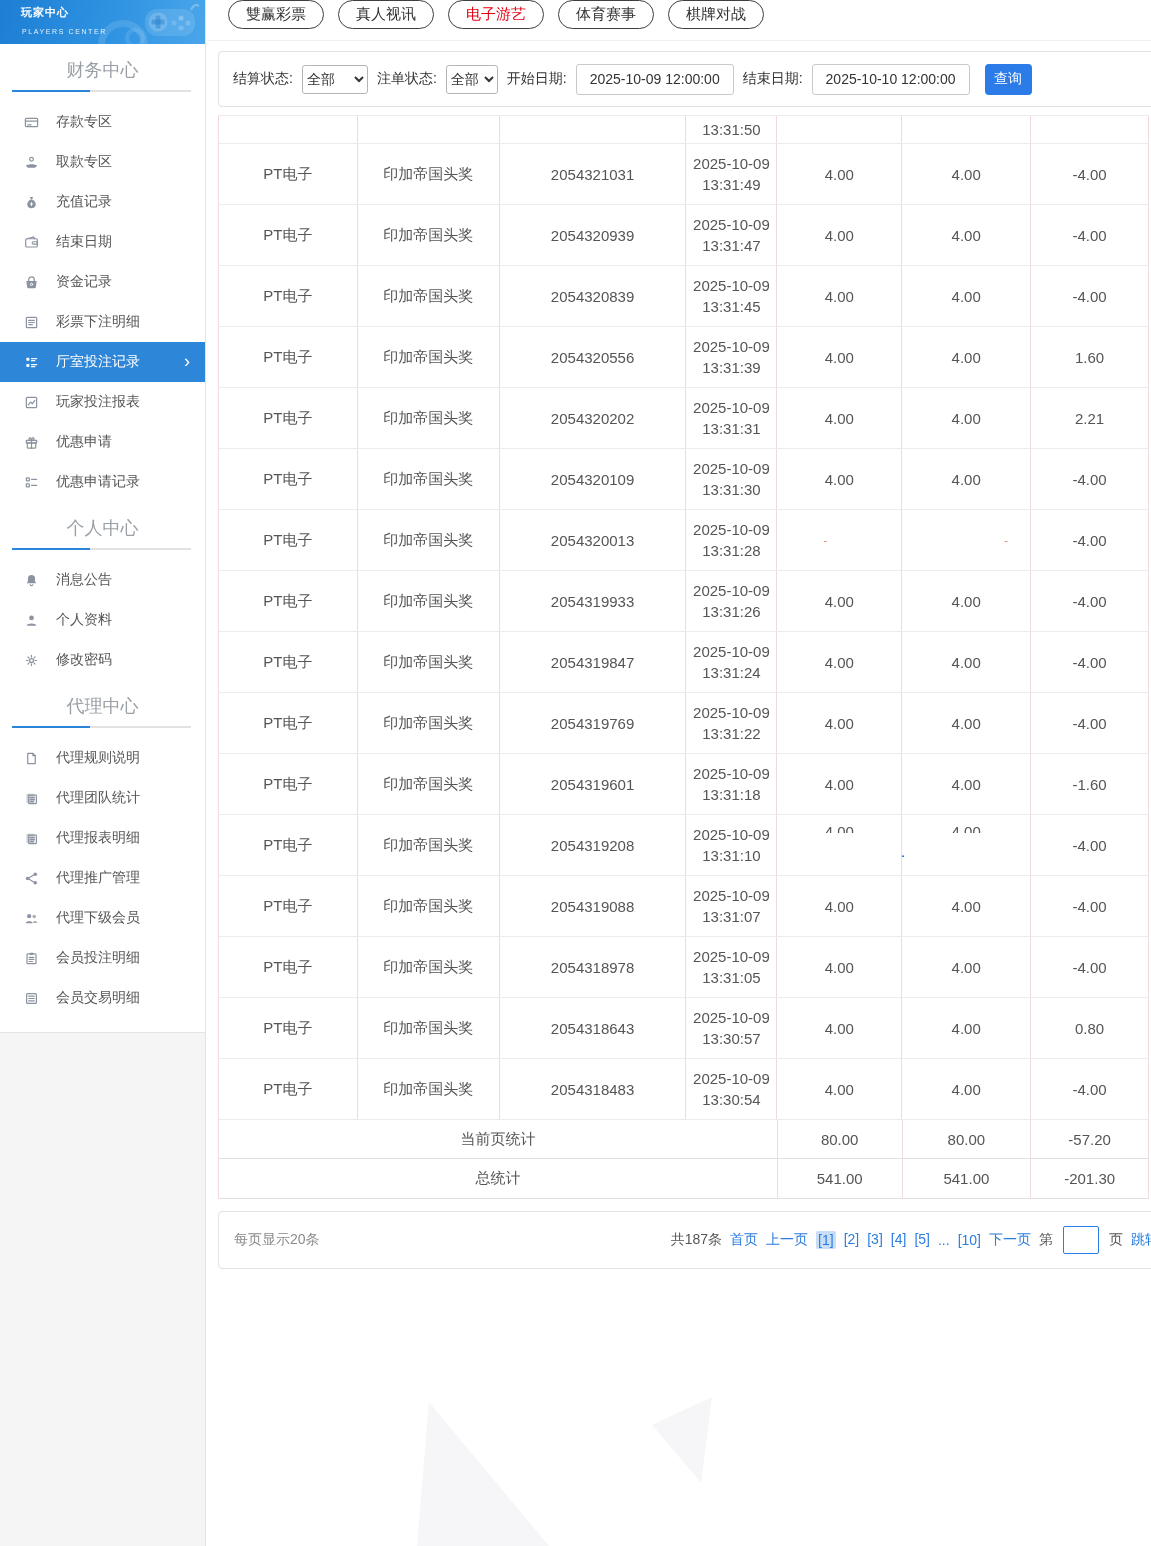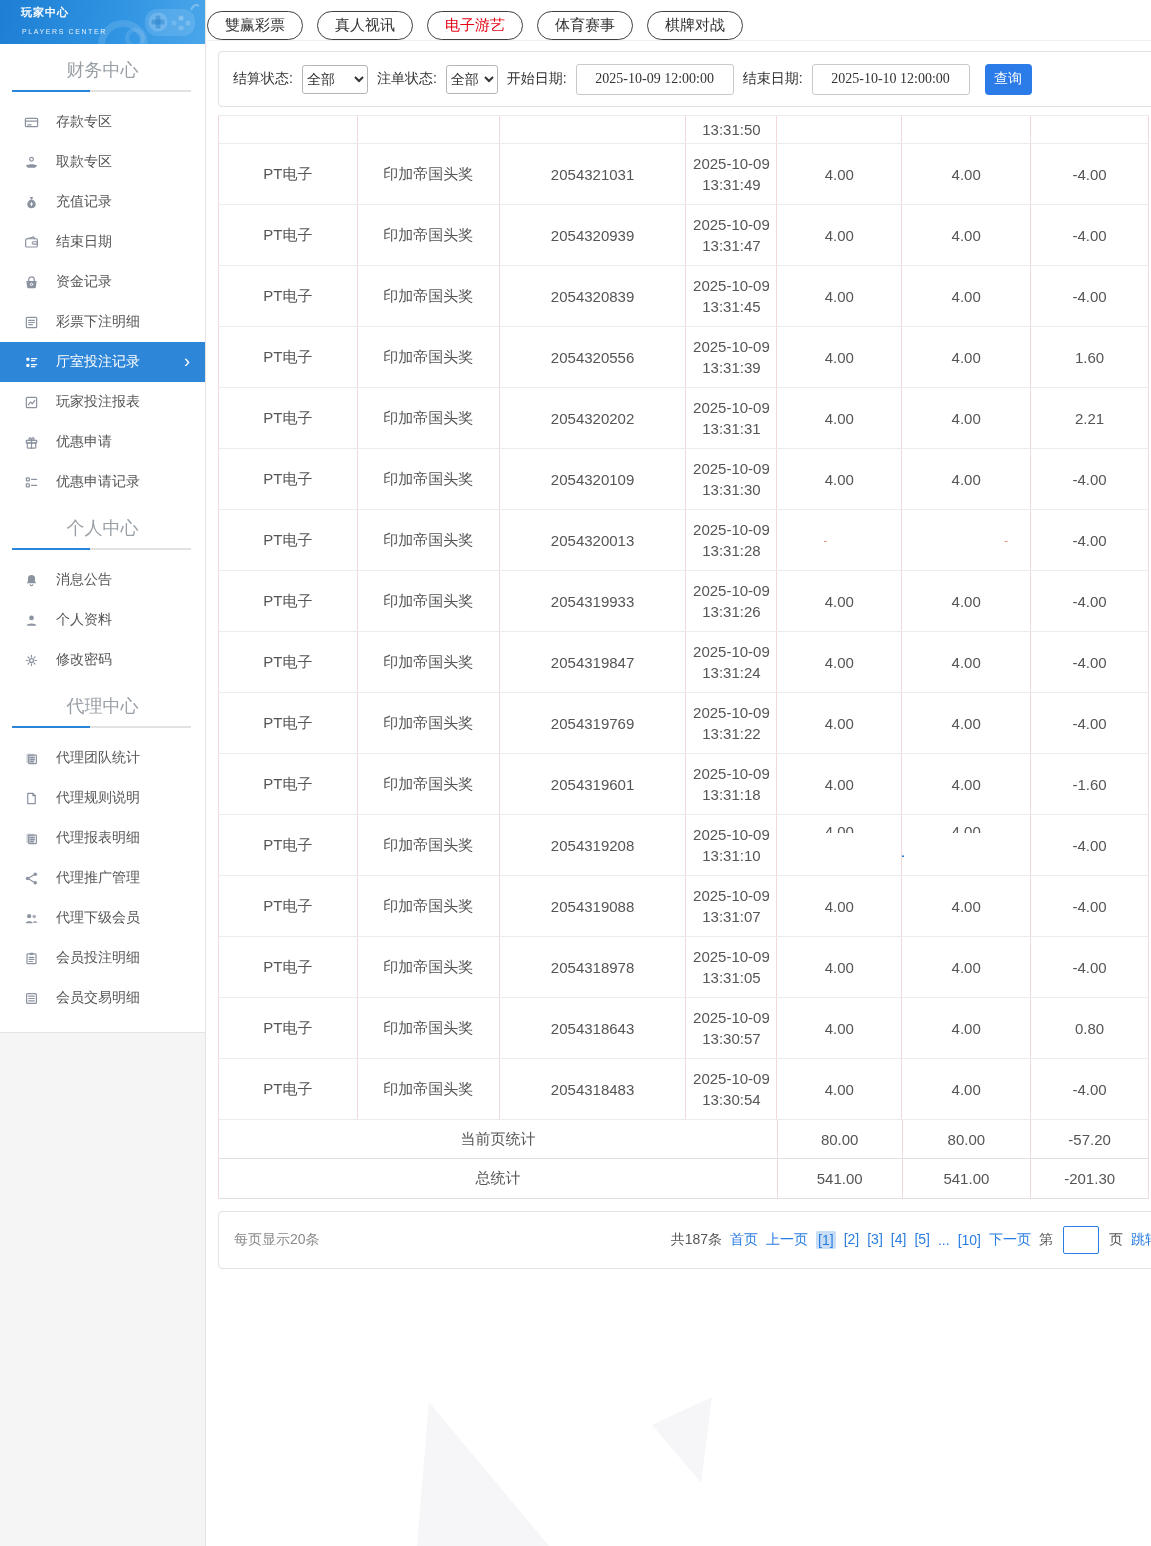--- a/index.html
+++ b/index.html
@@ -21,33 +21,33 @@
   .side-underline::before{content:"";position:absolute;left:0;top:0;width:78px;height:2px;background:#2a85d8;}
   .side-item{height:40px;display:flex;align-items:center;padding-left:23px;color:#555;font-size:14px;cursor:pointer;position:relative;box-sizing:border-box;}
   .side-icon{width:16px;height:16px;margin-right:17px;color:#8c93a0;display:inline-flex;align-items:center;justify-content:center;flex:0 0 16px;}
   .side-item.active{background:#2e86d9;color:#fff;}
   .side-item.active .side-icon{color:#fff;}
   .side-arrow{display:none;position:absolute;right:15px;top:50%;transform:translateY(-54%);color:#fff;font-size:18px;line-height:1;}
   .side-item.active .side-arrow{display:block;}
 
   
   .main{position:absolute;left:207px;top:0;right:0;bottom:0;background:#fff;}
-  .tabs{height:40px;display:flex;align-items:flex-end;gap:14px;border-bottom:1px solid #f0f0f0;}
+  .tabs{height:40px;display:flex;align-items:flex-start;padding-left:21px;gap:14px;border-bottom:1px solid #f0f0f0;}
   .tab{height:29px;padding:0 17px;border:1.5px solid #3f3f3f;border-radius:16px;display:inline-flex;align-items:center;
        font-size:15px;color:#333;background:#fff;cursor:pointer;white-space:nowrap;}
   .tab.active{color:#e60012;}
 
   .filter-bar{margin:10px 0 0 11px;width:952px;height:56px;border:1px solid #e2e2e2;border-radius:4px;background:#fff;
       display:flex;align-items:center;padding-left:14px;gap:9px;font-size:14px;color:#333;box-sizing:border-box;}
   .filter-bar label{white-space:nowrap;}
   .filter-bar select{height:29px;border:1px solid #b5b5b5;border-radius:3px;font-size:14px;color:#333;background:#fff;
       font-family:inherit;}
   .sel-settle{width:66px;}
   .sel-order{width:52px;}
-  .date-input{width:152px;height:27px;border:1px solid #c9c9c9;border-radius:3px;text-align:center;font-size:14px;color:#333;font-family:Liberation Serif, serif;}
+  .date-input{width:152px;height:27px;border:1px solid #c9c9c9;border-radius:3px;text-align:center;font-size:14px;color:#333;font-family:Liberation Sans, sans-serif;}
   .query-btn{width:47px;height:31px;background:#2b7ce9;color:#fff;border:none;border-radius:4px;font-size:14px;margin-left:6px;cursor:pointer;font-family:inherit;}
 
   
   .btable{margin:8px 0 0 11px;width:931px;border-left:1px solid #f2dada;border-top:1px solid #ececec;
       font-size:15px;color:#555;box-sizing:border-box;background:#fff;}
   .trow{display:flex;height:61px;border-bottom:1px solid #ececec;position:relative;box-sizing:border-box;}
   .trow.partial{height:28px;}
   .td{display:flex;align-items:center;justify-content:center;border-right:1px solid #f2dada;box-sizing:border-box;
       text-align:center;position:relative;overflow:hidden;}
   .c1{width:139px;} .c2{width:142px;} .c3{width:187px;} .c4{width:91px;flex-direction:column;line-height:21px;}
@@ -241,36 +241,36 @@
             </svg>
           </span>
     <span class="side-label">修改密码</span>
 
   </div>
         <div class="side-section-title">代理中心</div>
         <div class="side-underline"></div>
         <div class="side-item">
     <span class="side-icon">
             <svg width="15" height="15" viewBox="0 0 16 16" fill="none" stroke="currentColor" stroke-width="1.3" stroke-linecap="round" stroke-linejoin="round">
+              <path d="M4 2.5h5.5L12 5v8.5H4z"></path>
+              <path d="M9.5 2.5V5H12"></path>
+            </svg>
+          </span>
+    <span class="side-label">代理规则说明</span>
+
+  </div>
+        <div class="side-item">
+    <span class="side-icon">
+            <svg width="15" height="15" viewBox="0 0 16 16" fill="none" stroke="currentColor" stroke-width="1.3" stroke-linecap="round" stroke-linejoin="round">
               <rect x="2.6" y="2.8" width="8.5" height="10" rx=".8" fill="currentColor" stroke="none" opacity=".45"></rect>
               <rect x="5" y="4.3" width="8.2" height="9.2" rx=".8"></rect>
               <path d="M7 7h4.2M7 9.2h4.2M7 11.4h3"></path>
             </svg>
           </span>
     <span class="side-label">代理团队统计</span>
-
-  </div>
-        <div class="side-item">
-    <span class="side-icon">
-            <svg width="15" height="15" viewBox="0 0 16 16" fill="none" stroke="currentColor" stroke-width="1.3" stroke-linecap="round" stroke-linejoin="round">
-              <path d="M4 2.5h5.5L12 5v8.5H4z"></path>
-              <path d="M9.5 2.5V5H12"></path>
-            </svg>
-          </span>
-    <span class="side-label">代理规则说明</span>
 
   </div>
         <div class="side-item">
     <span class="side-icon">
             <svg width="15" height="15" viewBox="0 0 16 16" fill="none" stroke="currentColor" stroke-width="1.3" stroke-linecap="round" stroke-linejoin="round">
               <rect x="2.6" y="2.8" width="8.5" height="10" rx=".8" fill="currentColor" stroke="none" opacity=".45"></rect>
               <rect x="5" y="4.3" width="8.2" height="9.2" rx=".8"></rect>
               <path d="M7 7h4.2M7 9.2h4.2M7 11.4h3"></path>
             </svg>
           </span>

